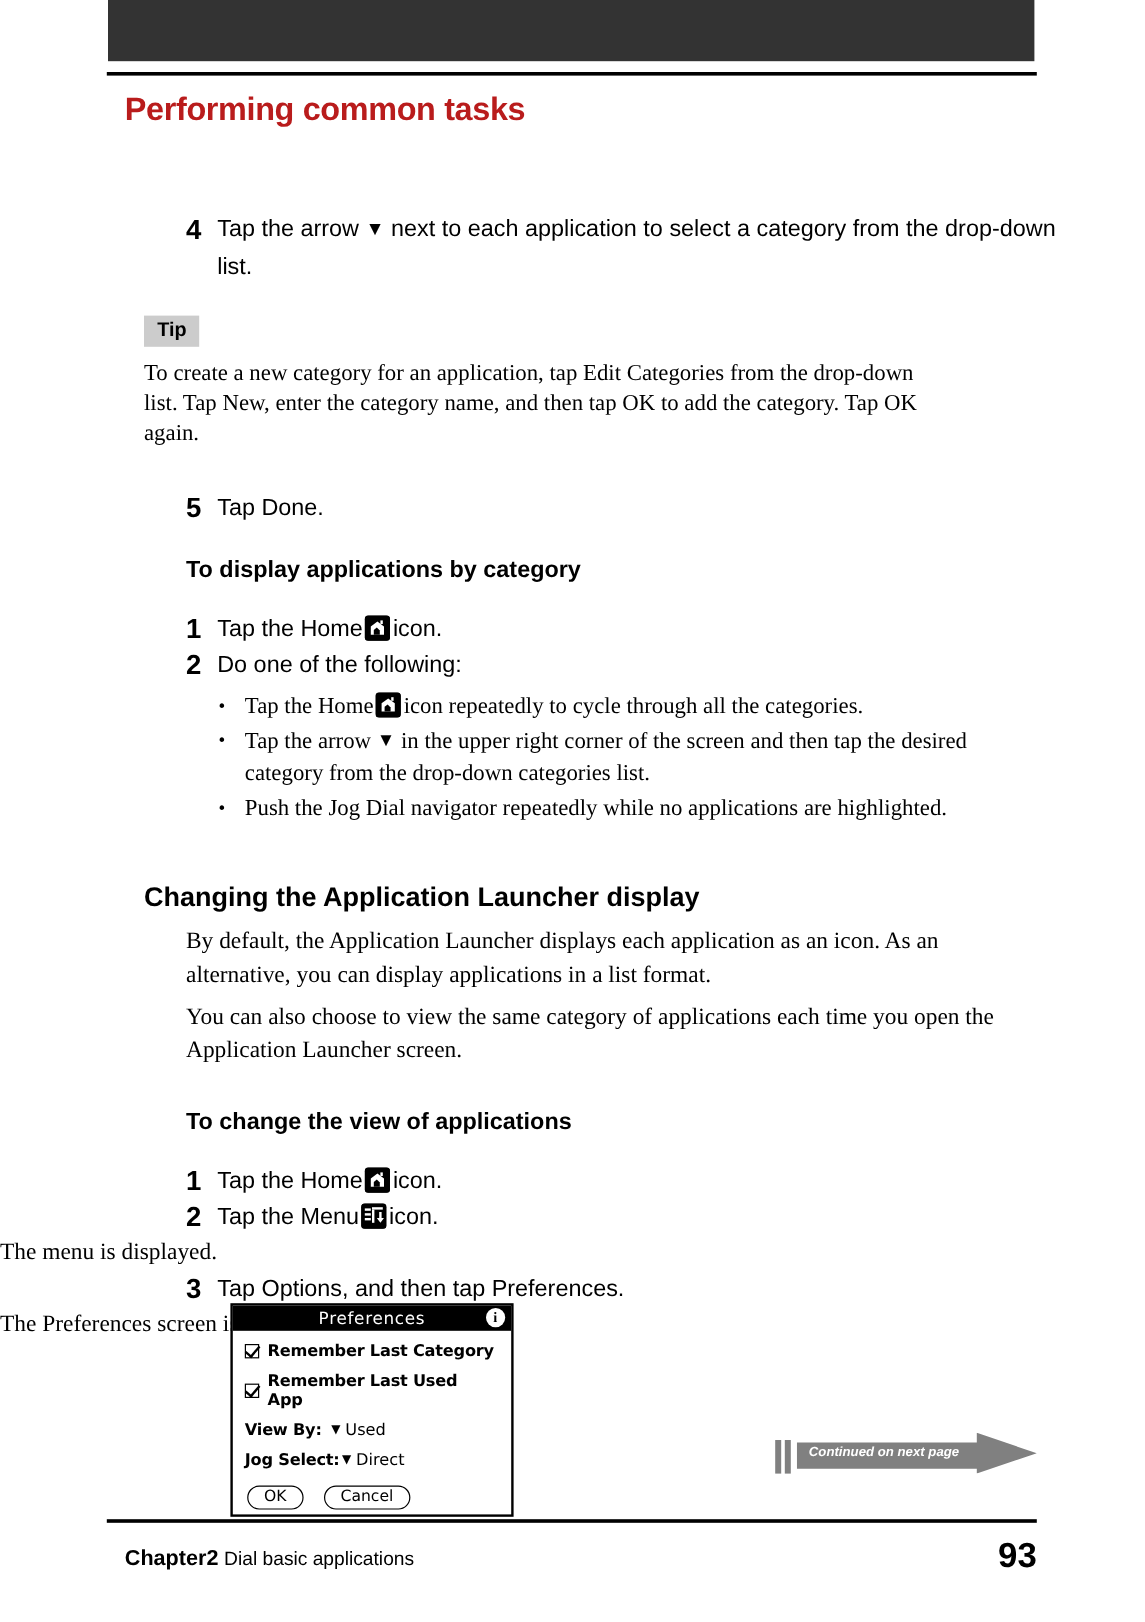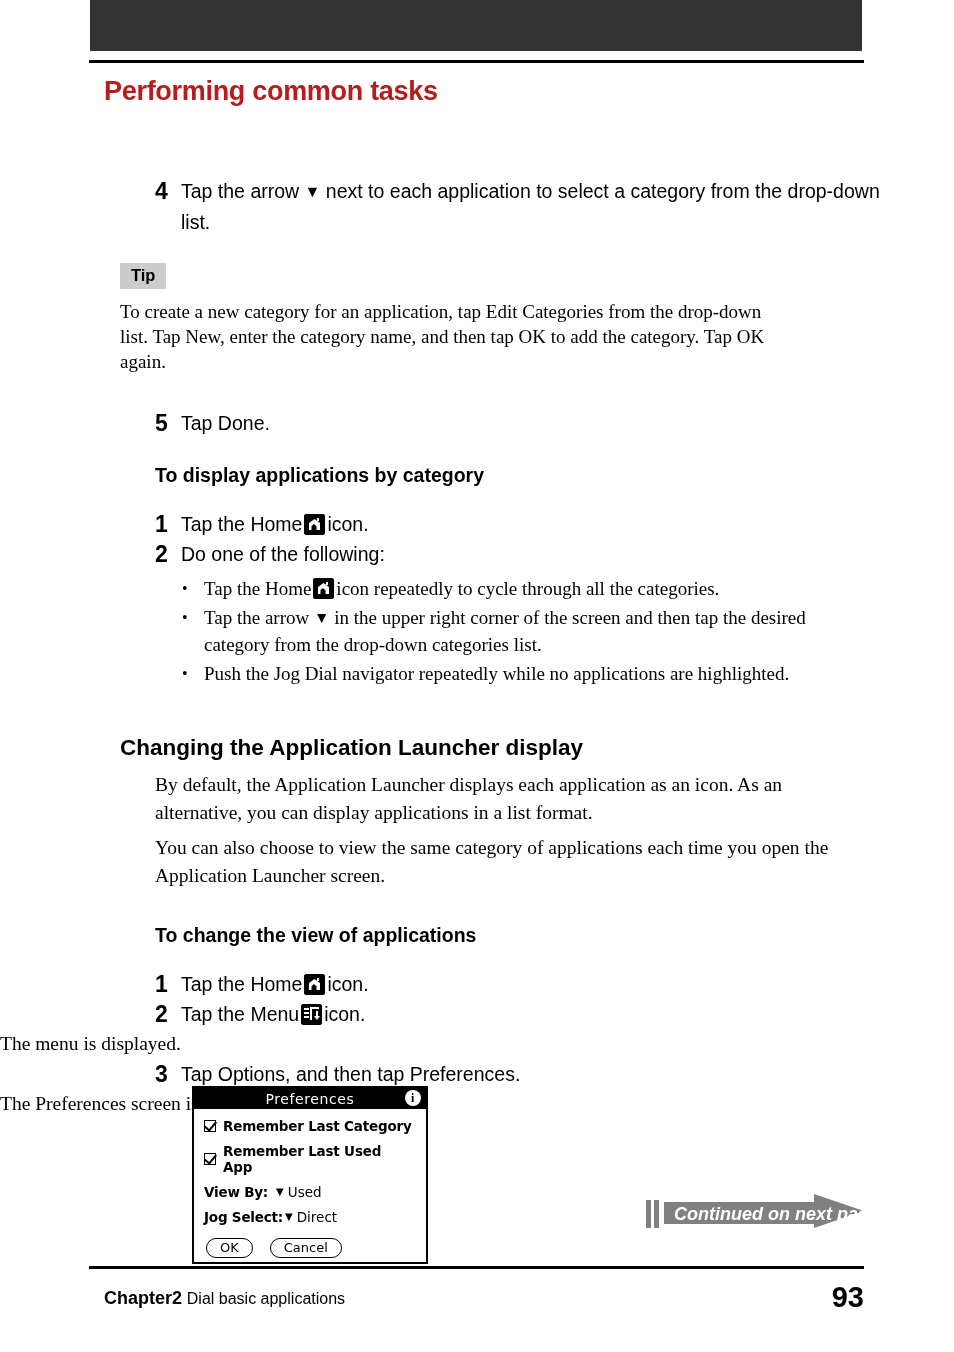--- a/index.html
+++ b/index.html
@@ -288,21 +288,21 @@
     height: 34px;
   }
   .cont-text {
     position: absolute;
     left: 28px;
     top: 10px;
     color: #ffffff;
     font-family: "Liberation Sans", sans-serif;
     font-style: italic;
     font-weight: bold;
-    font-size: 18px;
+    font-size: 11px;
     white-space: nowrap;
     z-index: 2;
   }
 
   
   .footer-rule {
     position: absolute;
     left: 89px;
     top: 1266px;
     width: 775px;

